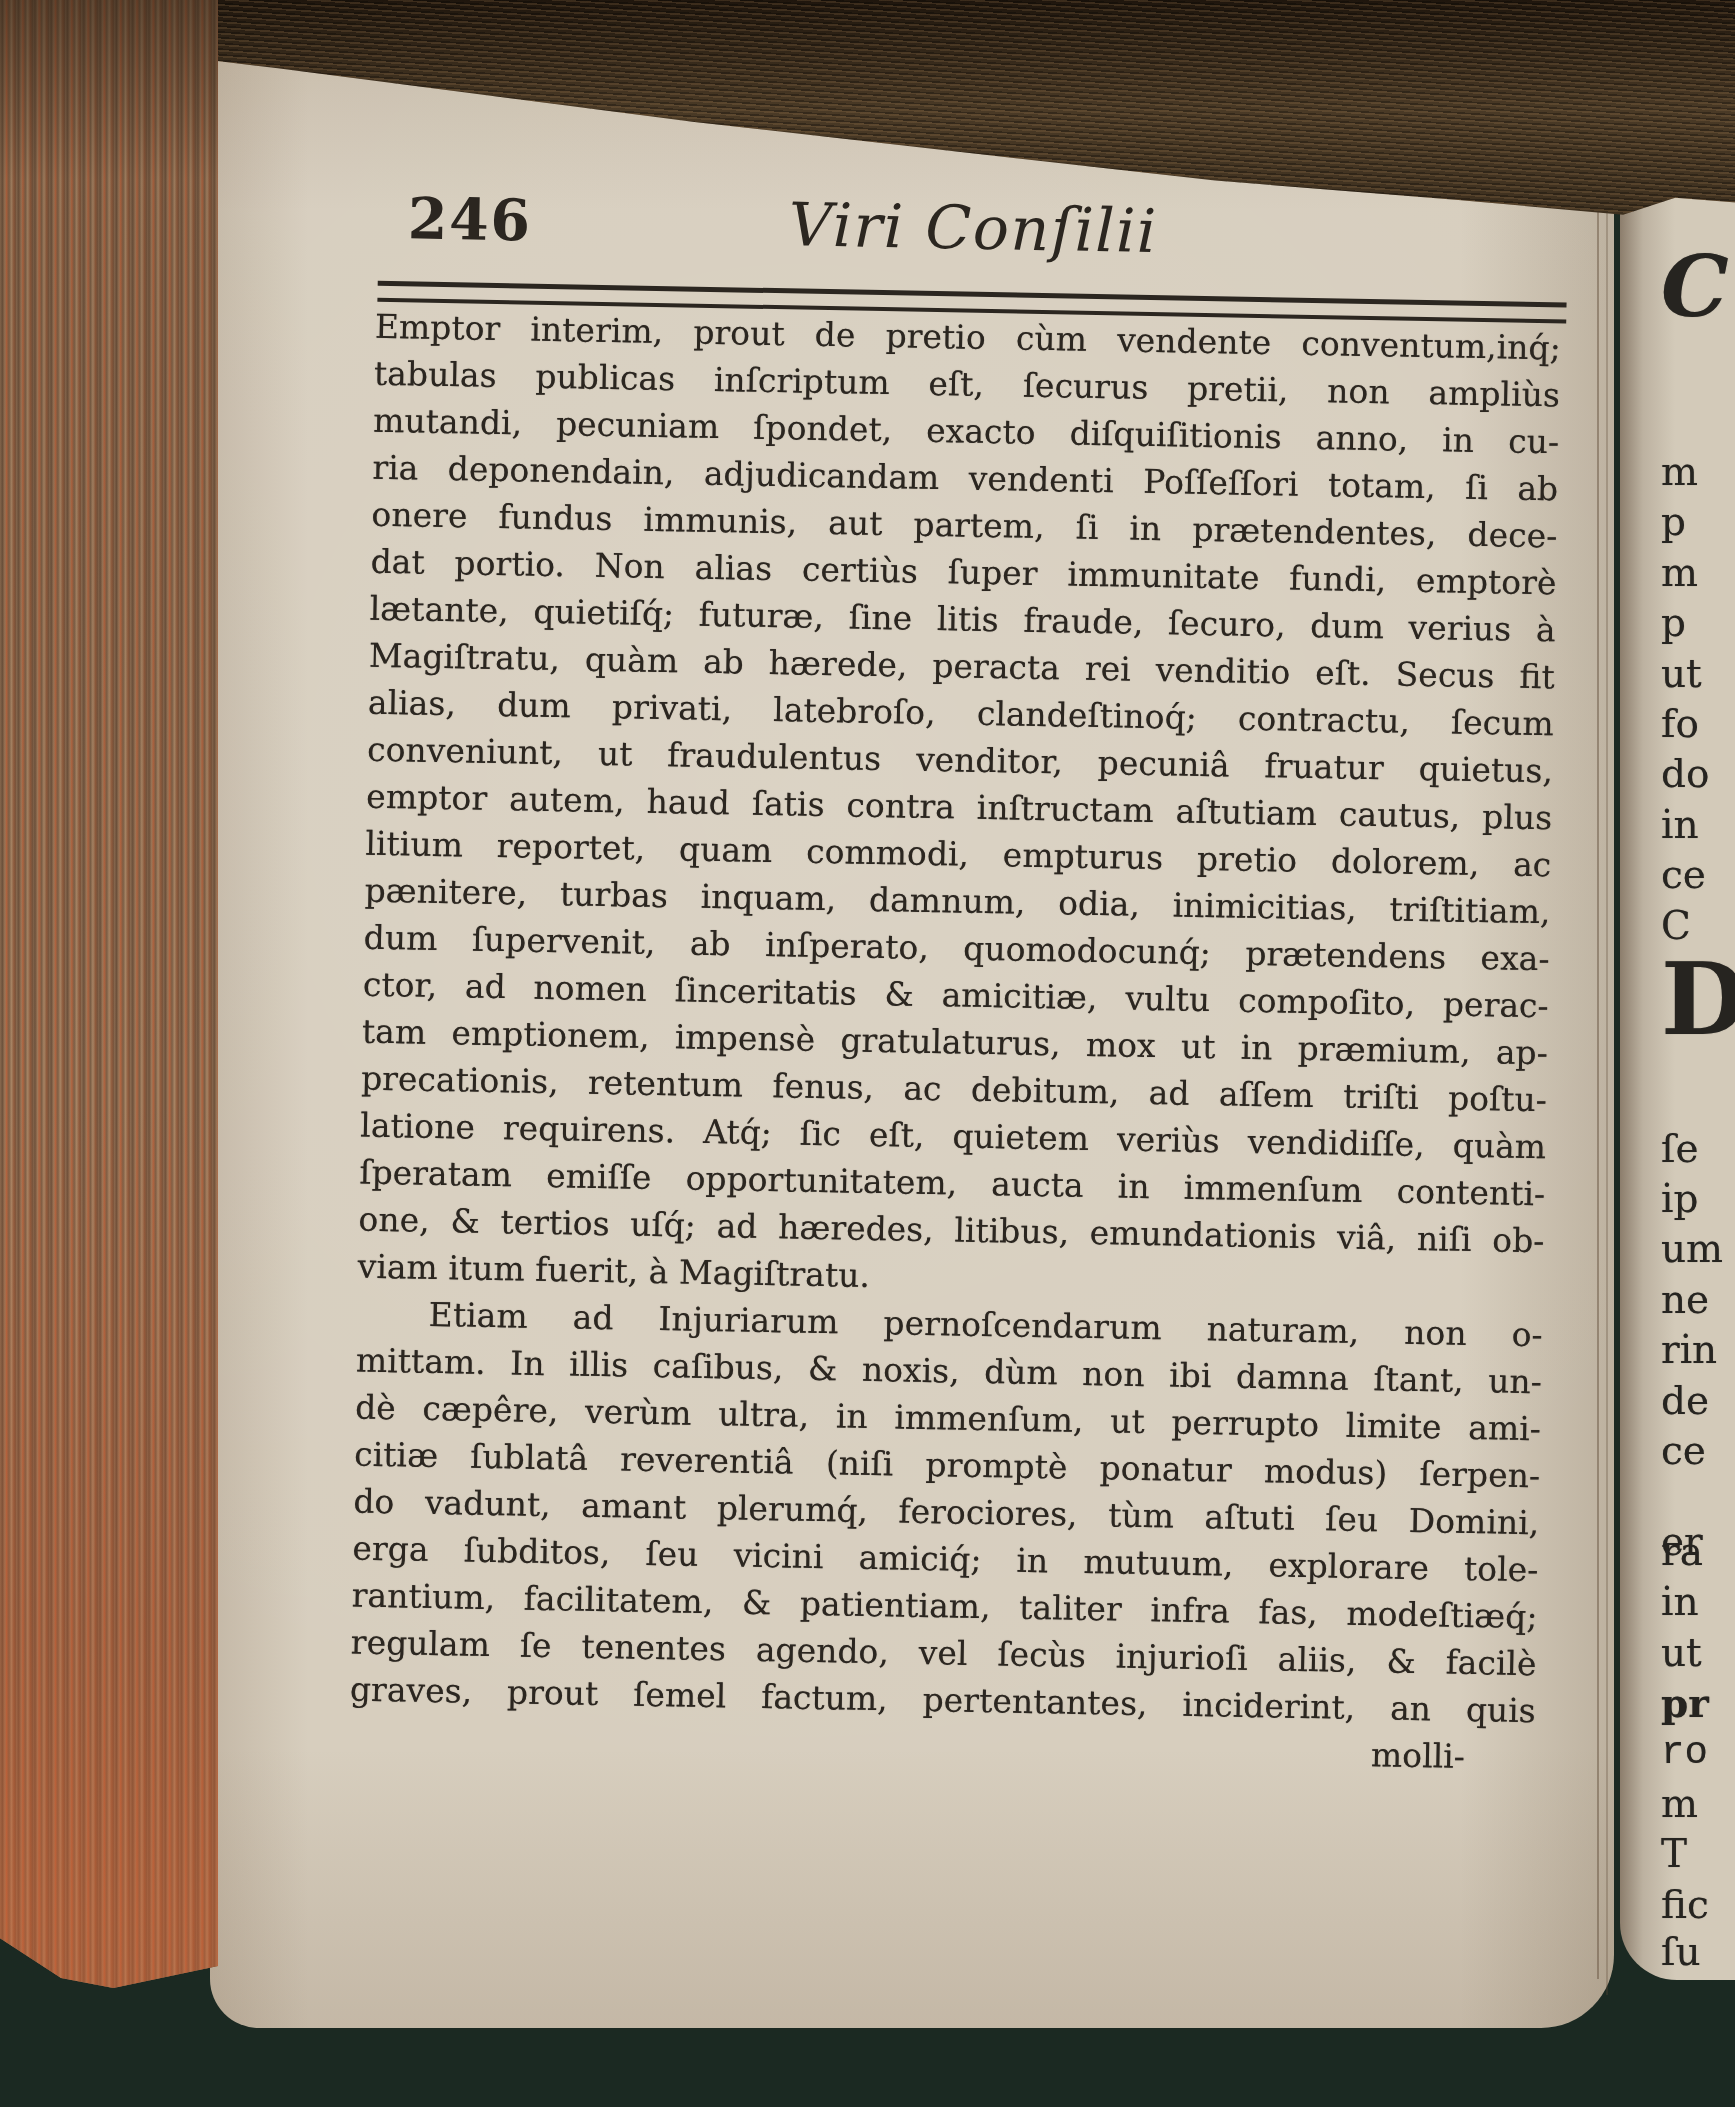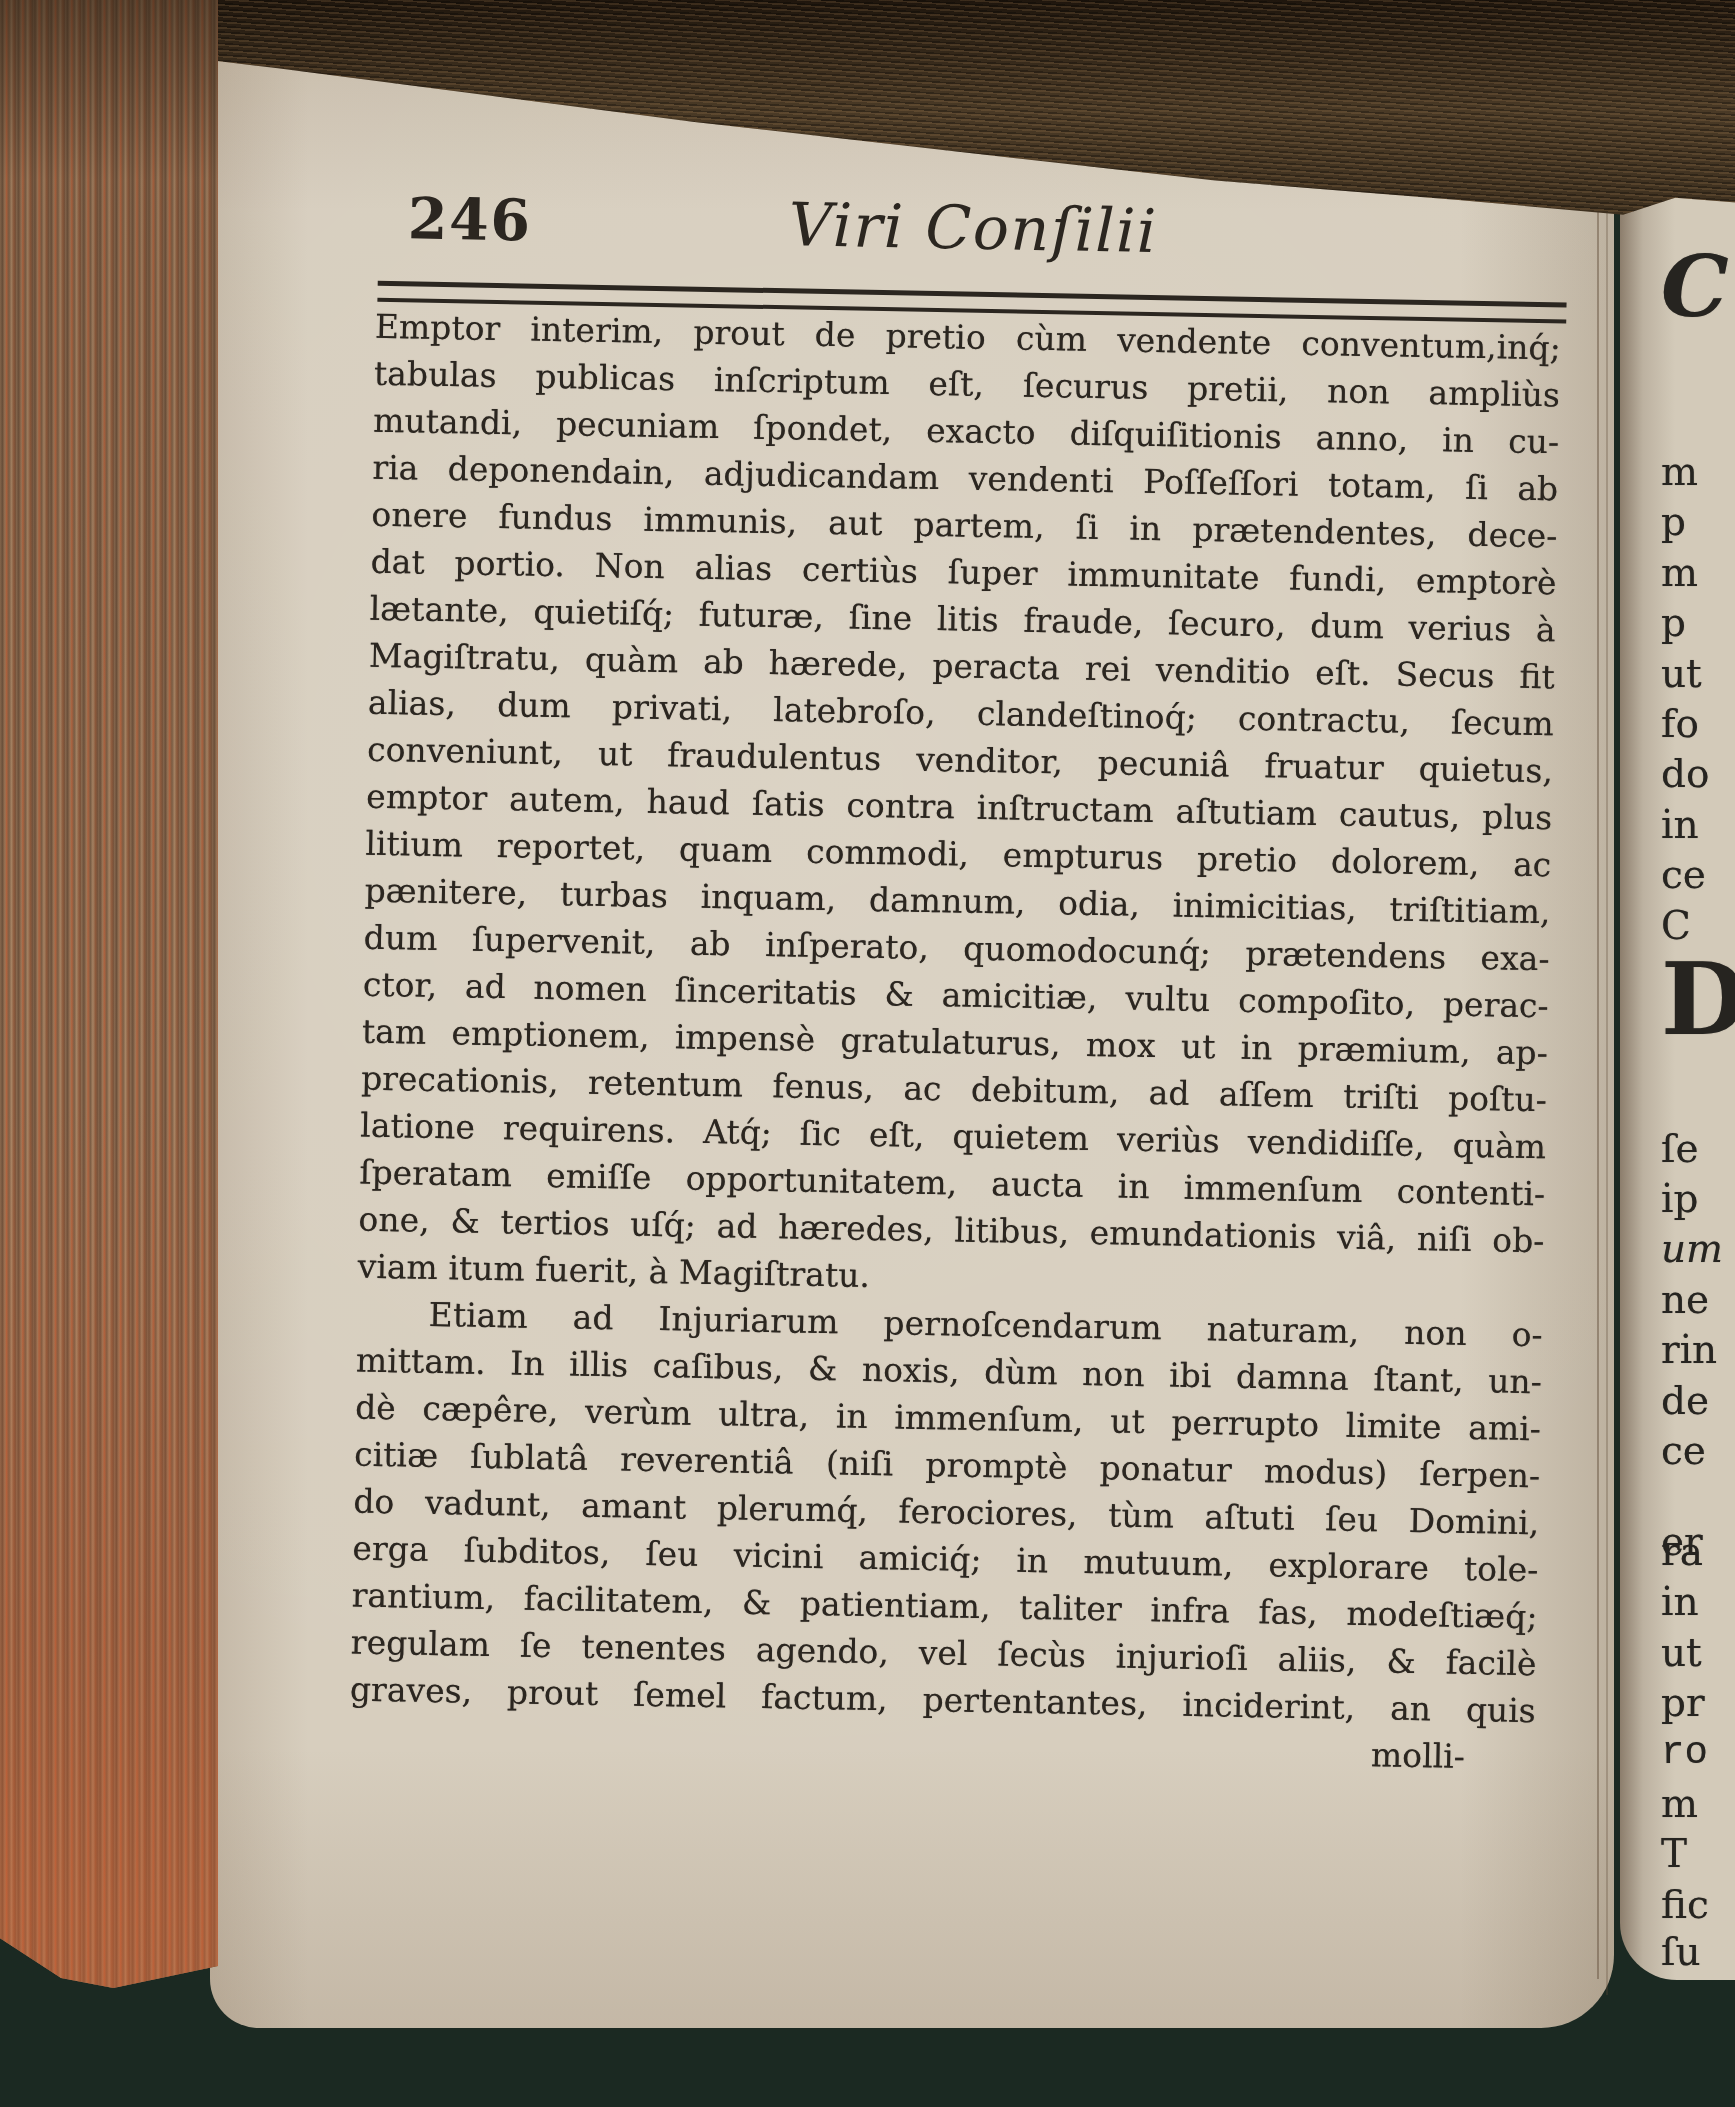--- a/index.html
+++ b/index.html
@@ -107,21 +107,21 @@
 
   
   .frag{
     position:absolute;left:1661px;
     font-size:39px;color:#262420;white-space:nowrap;
     text-shadow:0 0 0.8px rgba(38,36,32,.55);
     z-index:6;
   }
   .frag-header{font-style:italic;font-size:85px;font-weight:bold;}
   .frag-dropcap{font-weight:bold;font-size:99px;line-height:1;}
-  .frag-italic{font-style:italic;}
+  .frag-italic{}
 </style>
 </head>
 <body>
 
 <div id="scene">
 
   <div id="main-page"></div>
 
   <div id="facing-strip"></div>
 
@@ -186,21 +186,21 @@
       <div class="frag" style="top: 1176px;">ip</div>
       <div class="frag frag-italic" style="top: 1226px;">um</div>
       <div class="frag" style="top: 1277px;">ne</div>
       <div class="frag" style="top: 1327px;">rin</div>
       <div class="frag" style="top: 1378px; text-align: center;">de</div>
       <div class="frag" style="top: 1428px;">ce</div>
       <div class="frag" style="top: 1479px; margin-top: 40px;">er</div>
       <div class="frag" style="top: 1529px;">ra</div>
       <div class="frag" style="top: 1579px;">in</div>
       <div class="frag" style="top: 1630px;">ut</div>
-      <div class="frag" style="top: 1680px;">pr</div>
+      <div class="frag" style="top: 1680px; font-weight: bold;">pr</div>
       <div class="frag" style="top: 1731px; font-family: Liberation Mono, monospace;">ro</div>
       <div class="frag" style="top: 1781px;">m</div>
       <div class="frag" style="top: 1831px;">T</div>
       <div class="frag" style="top: 1882px;">fic</div>
       <div class="frag" style="top: 1929px;">ſu</div>
     </div>
 
 </div>
 
 

